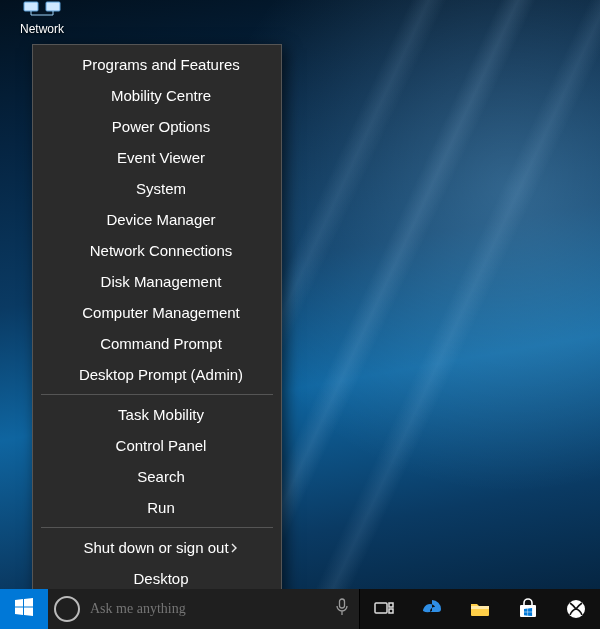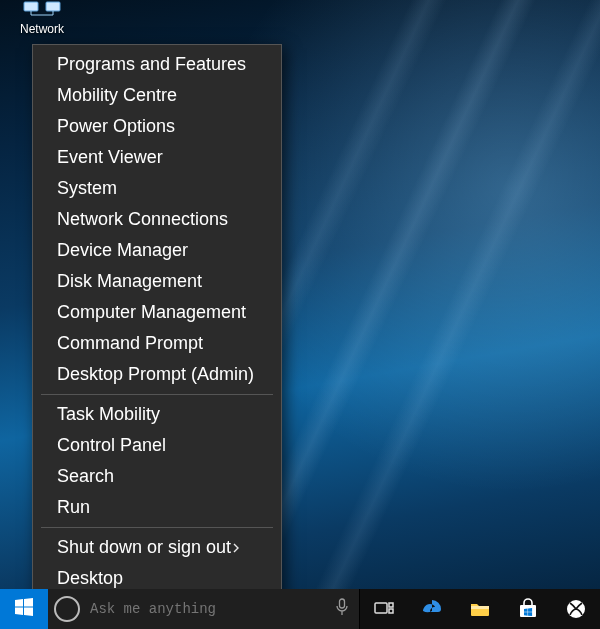--- a/index.html
+++ b/index.html
@@ -52,24 +52,24 @@
     width: 248px;
     background: #2b2b2b;
     border: 1px solid #555;
     box-shadow: 4px 4px 14px rgba(0,0,0,0.6);
     padding: 4px 0;
     color: #fff;
   }
   .winx-item {
     display: flex;
     align-items: center;
-    justify-content: flex-start;
+    justify-content: center;
     padding: 0 16px 0 24px;
     height: 31px;
-    font-size: 18px;
+    font-size: 15px;
     cursor: default;
     white-space: nowrap;
   }
   .winx-sep {
     height: 1px;
     background: #555;
     margin: 4px 8px;
   }
   .chevron svg { width:10px; height:10px; display:block; }
   .chevron { opacity:0.9; }
@@ -110,21 +110,21 @@
     border: 2px solid #bbb; border-radius: 50%;
     flex: none;
   }
   .searchbox input {
     flex: 1;
     background: transparent;
     border: none;
     outline: none;
     color: #ccc;
     font-size: 14px;
-    font-family: Liberation Mono, monospace;
+    font-family: Liberation Serif, serif;
   }
   .searchbox .mic { flex:none; opacity:0.8; }
   .tb-sep { width:1px; background:#000; }
   .tb-icons {
     display:flex;
   }
   .tb-icons .tb-btn svg,
   .tb-icons .tb-btn .glyph { width:22px; height:22px; }
   .tb-btn svg { display:block; }
 </style>
@@ -154,24 +154,24 @@
     <div class="winx-item">
         <span>Power Options</span>
       </div>
     <div class="winx-item">
         <span>Event Viewer</span>
       </div>
     <div class="winx-item">
         <span>System</span>
       </div>
     <div class="winx-item">
+        <span>Device Manager</span>
+      </div>
+    <div class="winx-item">
         <span>Network Connections</span>
-      </div>
-    <div class="winx-item">
-        <span>Device Manager</span>
       </div>
     <div class="winx-item">
         <span>Disk Management</span>
       </div>
     <div class="winx-item">
         <span>Computer Management</span>
       </div>
     <div class="winx-item">
         <span>Command Prompt</span>
       </div>

